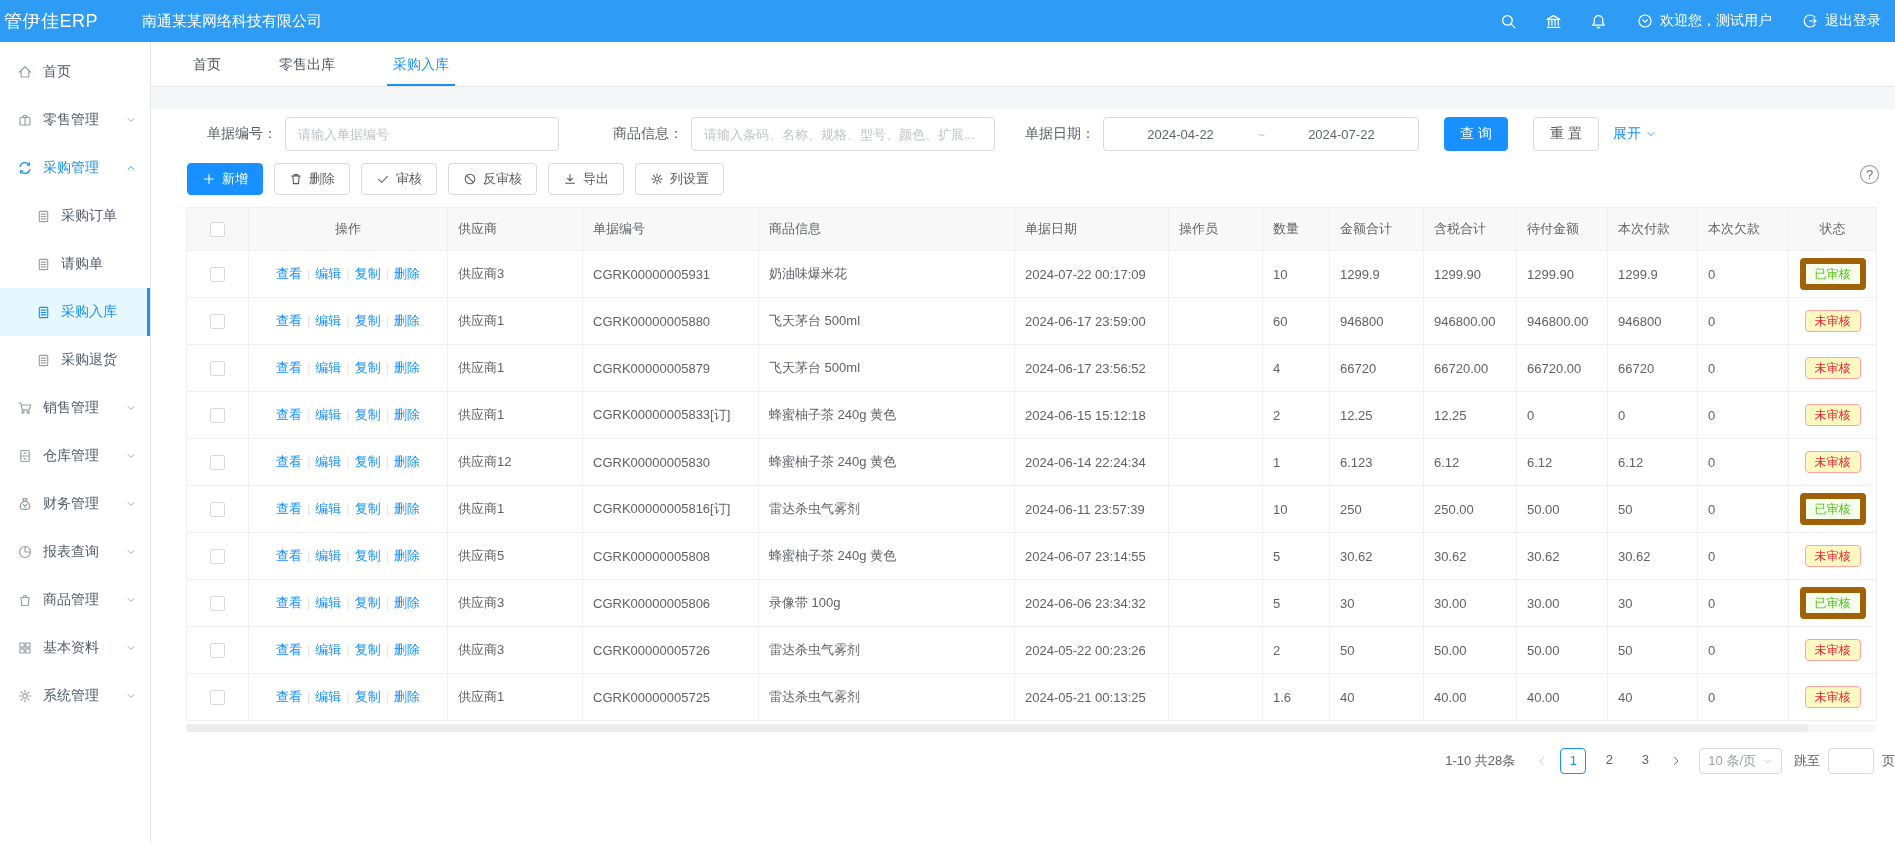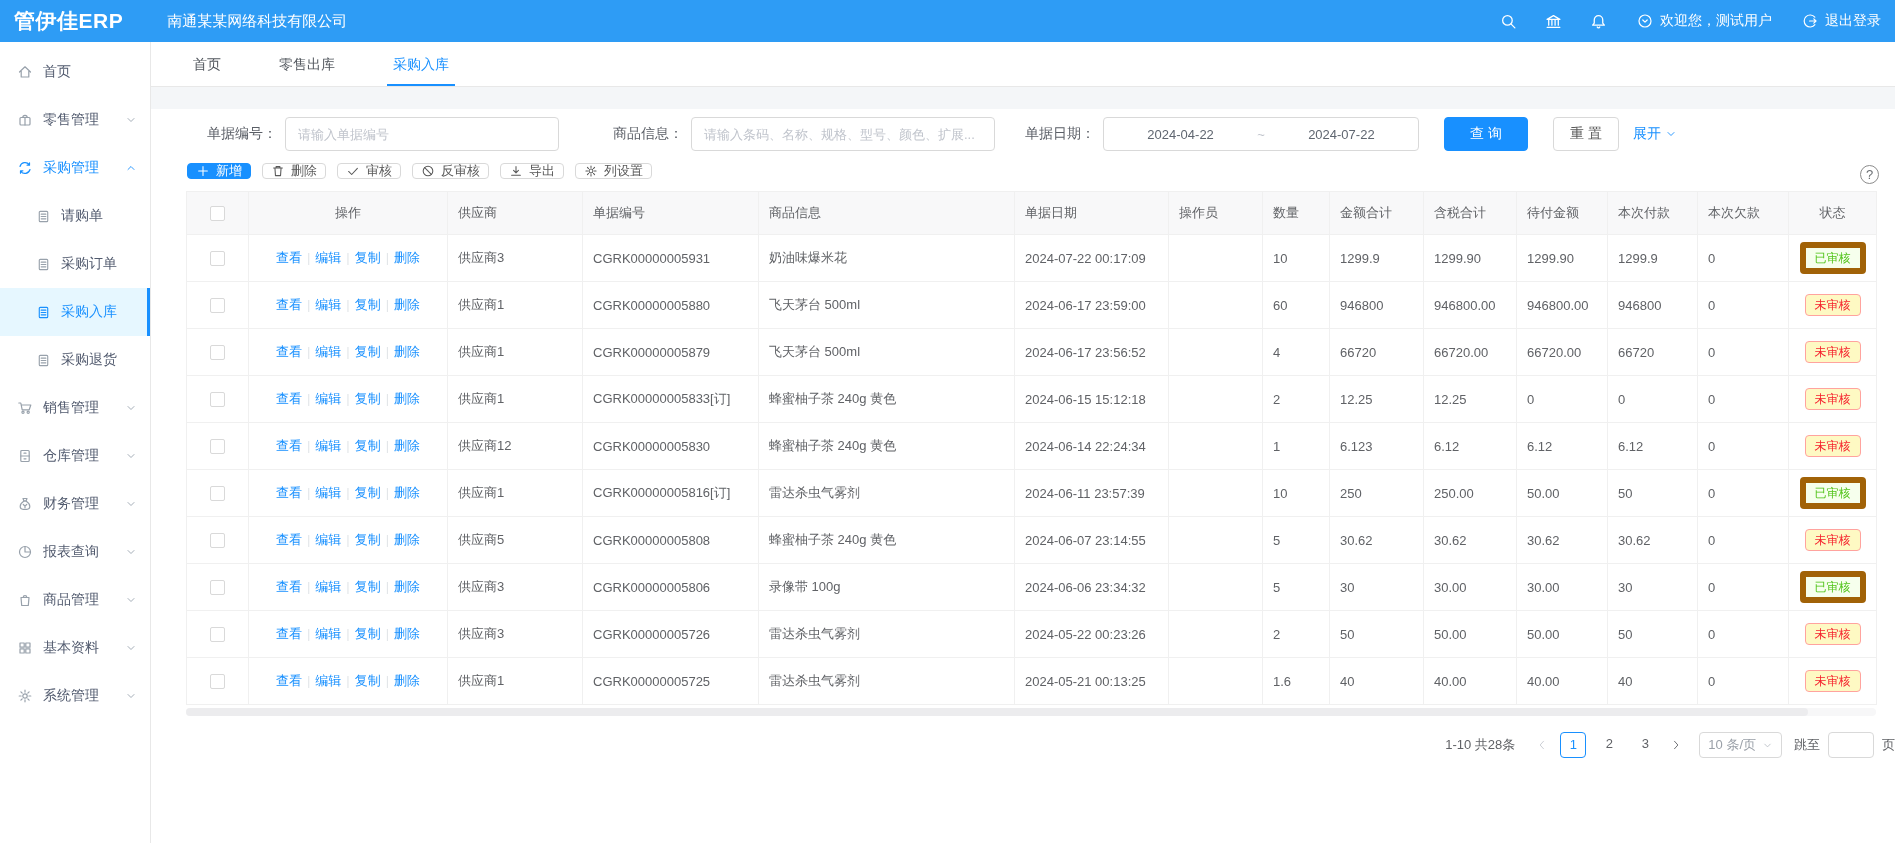--- a/index.html
+++ b/index.html
@@ -3,21 +3,21 @@
 <meta charset="utf-8">
 <style>
   * { margin:0; padding:0; box-sizing:border-box; }
   html,body { width:1895px; height:843px; overflow:hidden; background:#fff;
     font-family:"Liberation Sans","DejaVu Sans",sans-serif; }
   svg.ic { display:inline-block; vertical-align:middle; fill:none; stroke:currentColor;
     stroke-width:1.2; stroke-linecap:round; stroke-linejoin:round; }
 
   
   .topbar { height:42px; background:#2e9cf5; display:flex; align-items:center; color:#fff; }
-  .logo { font-size:21px; font-weight:bold; padding:0 0 0 14px; letter-spacing:.5px; white-space:nowrap; }
+  .logo { font-size:18px; font-weight:normal; padding:0 0 0 4px; letter-spacing:.5px; white-space:nowrap; }
   .company { font-size:15px; margin-left:44px; white-space:nowrap; }
   .top-right { margin-left:auto; display:flex; align-items:center; padding-right:14px; }
   .top-ic { margin-left:28px; cursor:pointer; display:flex; align-items:center; }
   .top-group { display:flex; align-items:center; margin-left:30px; font-size:14px; cursor:pointer; white-space:nowrap; }
   .top-group svg { margin-right:7px; }
 
   
   .main { display:flex; height:801px; }
   .sidebar { width:151px; background:#fff; border-right:1px solid #e8e8e8; padding-top:6px; flex:none; }
   .side-item { height:48px; display:flex; align-items:center; padding-left:17px; position:relative;
@@ -47,28 +47,28 @@
     outline:none; background:#fff; font-family:inherit; }
   .txt::placeholder { color:#c0c4cc; }
   #bill-no-input { width:274px; }
   #product-input { width:304px; }
   .ml54 { margin-left:54px; } .ml30 { margin-left:30px; }
   .daterange { width:316px; height:34px; border:1px solid #d9d9d9; border-radius:4px; display:flex;
     align-items:center; justify-content:space-evenly; font-size:13px; color:#5f6670; cursor:pointer; background:#fff; }
   .btn { height:34px; border-radius:4px; font-size:14px; cursor:pointer; border:1px solid #d9d9d9;
     background:#fff; color:#595959; font-family:inherit; white-space:nowrap; }
   .btn.primary { background:#1890ff; border-color:#1890ff; color:#fff; }
-  #search-btn { width:84px; margin-left:25px; }
+  #search-btn { width:64px; margin-left:25px; }
   #reset-btn { width:66px; margin-left:25px; }
   .expand { margin-left:14px; color:#1890ff; font-size:14px; cursor:pointer; display:flex; align-items:center; white-space:nowrap; }
   .expand svg { margin-left:4px; }
 
   
   .toolbar { display:flex; align-items:center; padding-left:36px; margin-top:12px; position:relative; }
-  .tbtn { height:16px; padding:0 8px; border-radius:4px; border:1px solid #d9d9d9; background:#fff;
+  .tbtn { height:32px; padding:0 14px; border-radius:4px; border:1px solid #d9d9d9; background:#fff;
     color:#595959; font-size:13px; display:flex; align-items:center; margin-right:11px; cursor:pointer;
     font-family:inherit; white-space:nowrap; }
   .tbtn svg { margin-right:6px; }
   .tbtn.primary { background:#1890ff; border-color:#1890ff; color:#fff; }
   .help { position:absolute; right:16px; top:2px; width:19px; height:19px; border:1px solid #8c8c8c; border-radius:50%;
     color:#6b6f73; font-size:13px; line-height:17px; text-align:center; cursor:pointer; }
 
   
   table { border-collapse:collapse; table-layout:fixed; width:1690px; margin:12px 0 0 35px; font-size:13px; }
   th, td { border:1px solid #f0f0f0; overflow:hidden; white-space:nowrap; }
@@ -166,28 +166,28 @@
       <span>采购管理</span>
       <svg class="ic chev" width="12" height="12" viewBox="0 0 16 16">
           <path d="M4 10l4-4 4 4"></path>
         </svg>
     </div>
     <div class="side-item child">
       <svg class="ic" width="15" height="15" viewBox="0 0 16 16">
           <rect x="3.5" y="2.5" width="9" height="11" rx="1"></rect>
           <path d="M5.5 5.5h5 M5.5 8h5 M5.5 10.5h5"></path>
         </svg>
-      <span>请购单</span>
+      <span>采购订单</span>
     </div>
     <div class="side-item child">
       <svg class="ic" width="15" height="15" viewBox="0 0 16 16">
           <rect x="3.5" y="2.5" width="9" height="11" rx="1"></rect>
           <path d="M5.5 5.5h5 M5.5 8h5 M5.5 10.5h5"></path>
         </svg>
-      <span>采购订单</span>
+      <span>请购单</span>
     </div>
     <div class="side-item child active">
       <svg class="ic" width="15" height="15" viewBox="0 0 16 16">
           <rect x="3.5" y="2.5" width="9" height="11" rx="1"></rect>
           <path d="M5.5 5.5h5 M5.5 8h5 M5.5 10.5h5"></path>
         </svg>
       <span>采购入库</span>
     </div>
     <div class="side-item child">
       <svg class="ic" width="15" height="15" viewBox="0 0 16 16">

